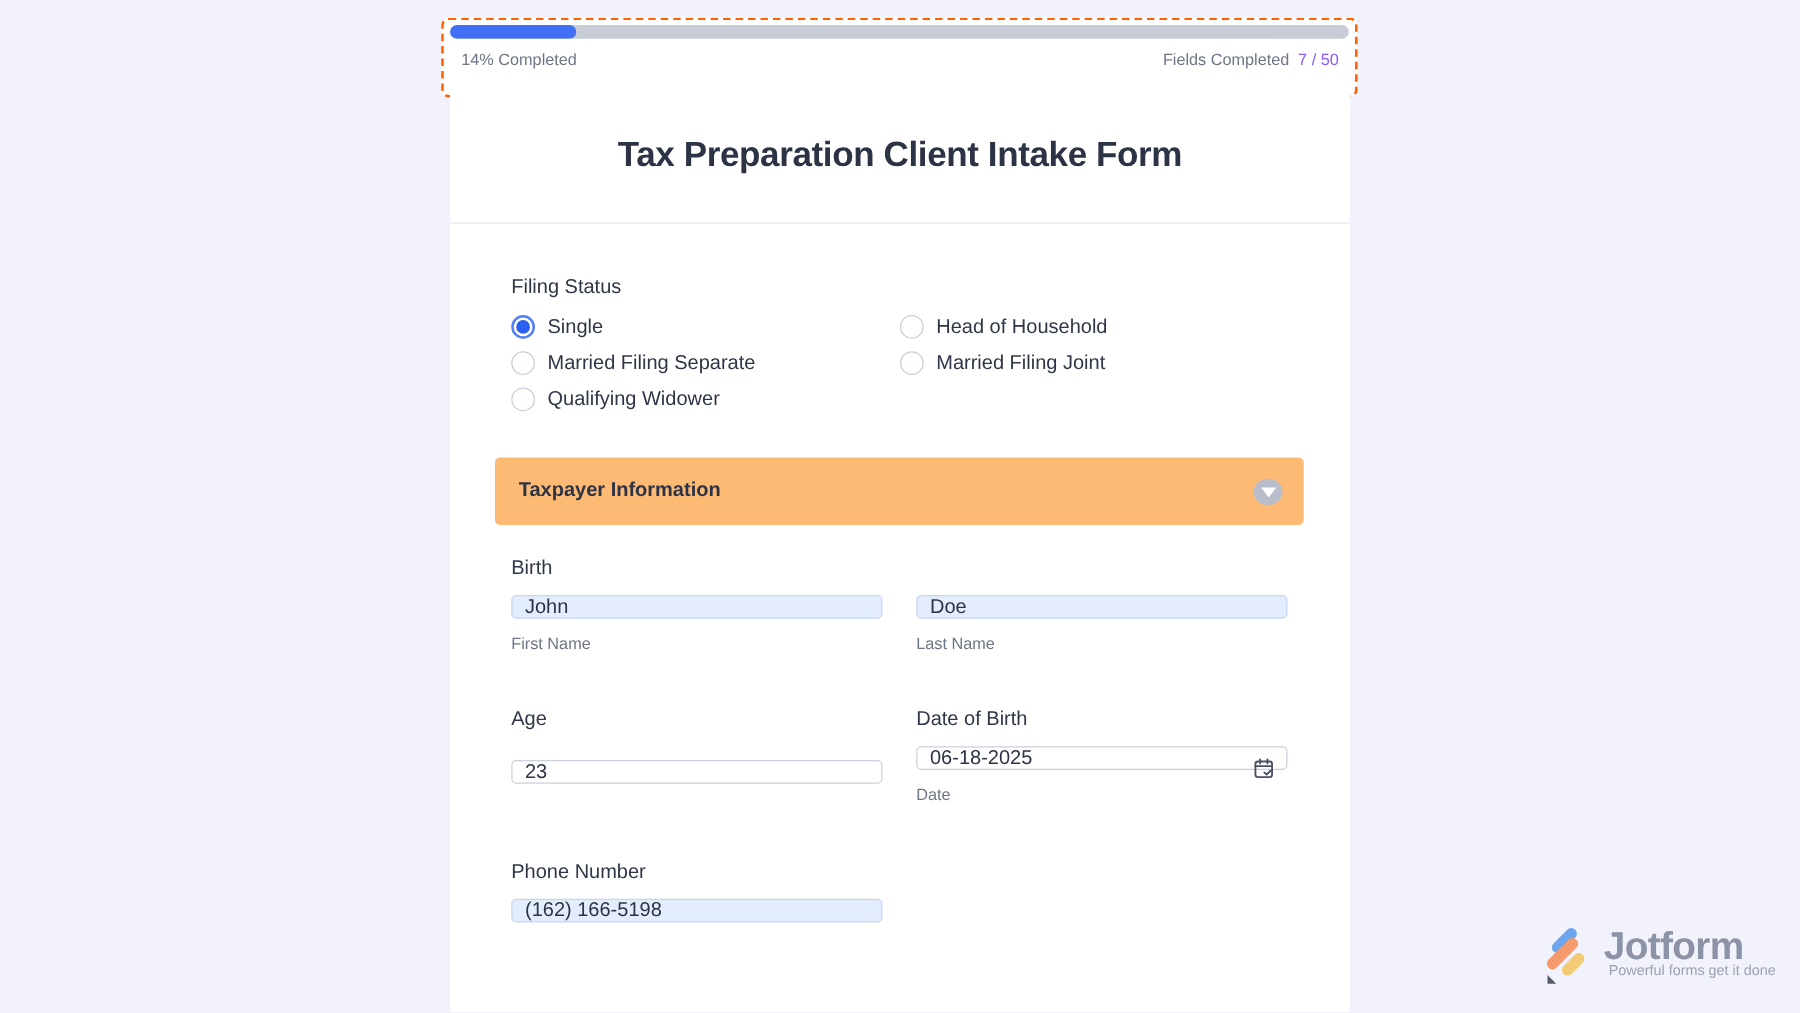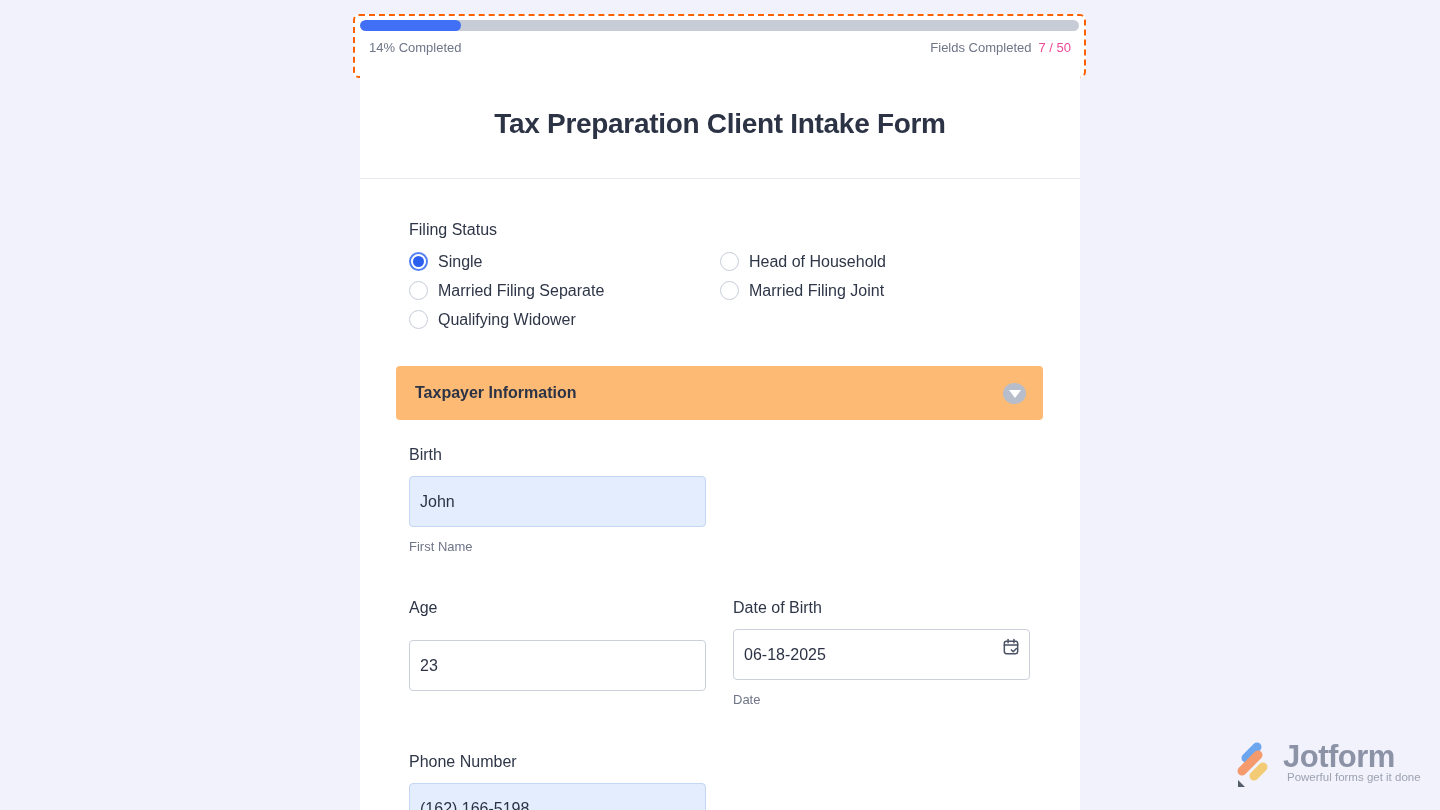--- a/index.html
+++ b/index.html
@@ -41,21 +41,21 @@
   }
   .progress-labels {
     display: flex;
     justify-content: space-between;
     align-items: center;
     padding: 9px 13px 0 14px;
     font-size: 13px;
     color: #6E7587;
   }
   .fields-right { display: flex; gap: 7px; }
-  .fields-count { color: #ec4899; }
+  .fields-count { color: #8b5cf6; }
 
   
   .card {
     position: absolute;
     left: 360px; top: 69px;
     width: 720px; height: 741px;
     background: #FFFFFF;
   }
   .card-header {
     height: 110px;
@@ -145,21 +145,21 @@
     border-right: 6px solid transparent;
     border-top: 8px solid #FFFFFF;
     margin-top: 1px;
   }
 
   
   .row { display: flex; gap: 27px; }
   .col { width: 297px; }
   .text-input {
     width: 297px;
-    height: 51px;
+    height: 19px;
     border-radius: 4px;
     font-size: 16px;
     font-family: "Liberation Sans", sans-serif;
     color: #2C3345;
     padding: 0 10px;
     outline: none;
   }
   .text-input.filled { background: #E3EDFD; border: 1px solid #C4D6F3; }
   .text-input.plain  { background: #FFFFFF; border: 1px solid #CBD0DA; }
   .sublabel {
@@ -266,20 +266,24 @@
         <span class="section-title">Taxpayer Information</span>
         <span class="collapse-chevron"></span>
       </div>
 
       <div class="name-block">
         <div class="field-label">Birth</div>
         <div class="row">
           <div class="col">
             <input class="text-input filled" type="text" value="John" style="">
             <div class="sublabel">First Name</div>
+          </div>
+          <div class="col">
+            <input class="text-input filled" type="text" value="Doe" style="">
+            <div class="sublabel">Last Name</div>
           </div>
         </div>
       </div>
 
       <div class="row age-dob-row">
         <div class="col age-col">
           <div class="field-label">Age</div>
           <input class="text-input plain" type="text" value="23" style="">
         </div>
         <div class="col dob-col">

